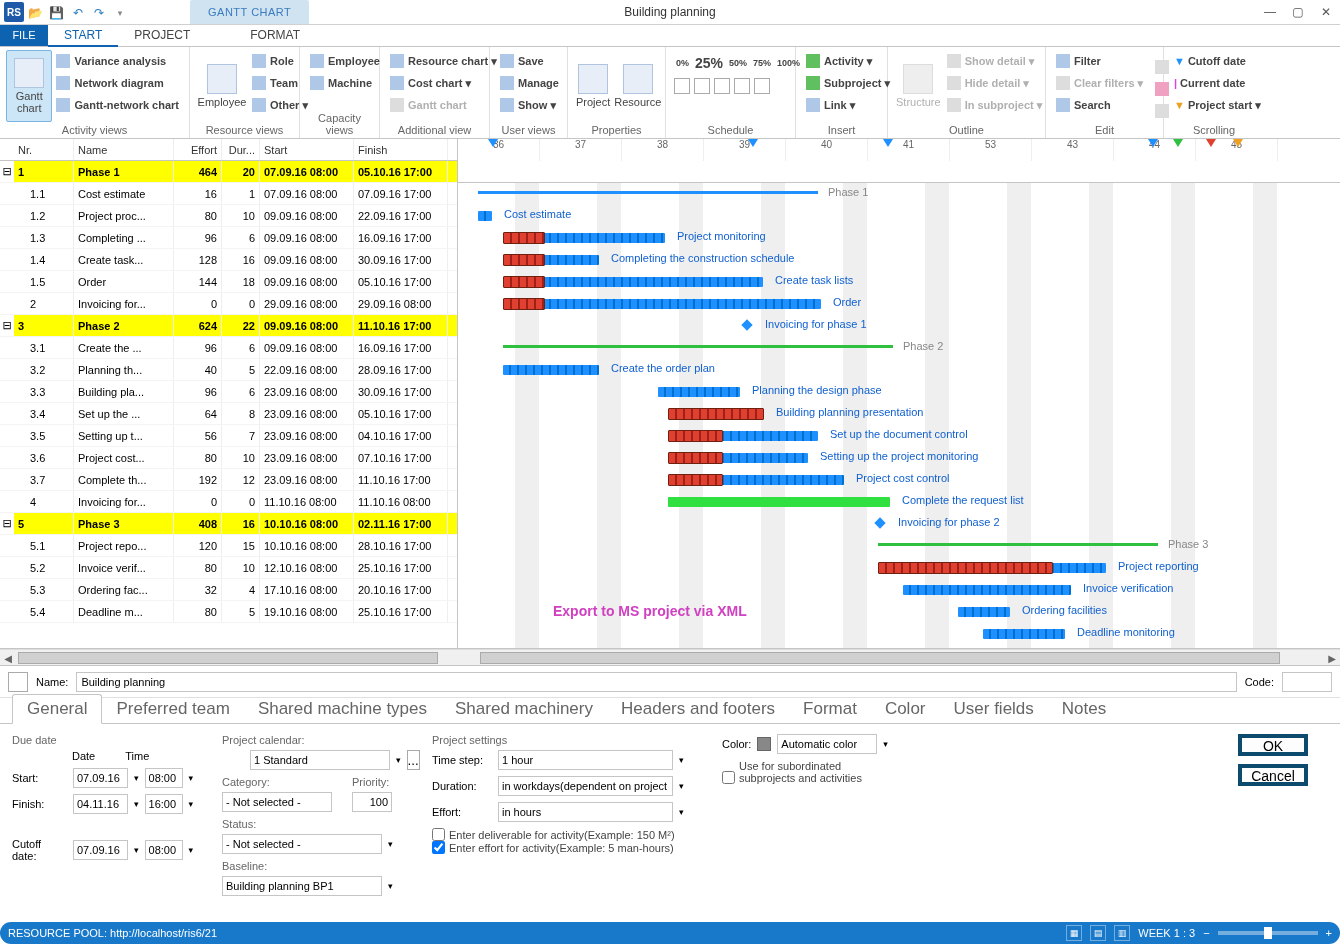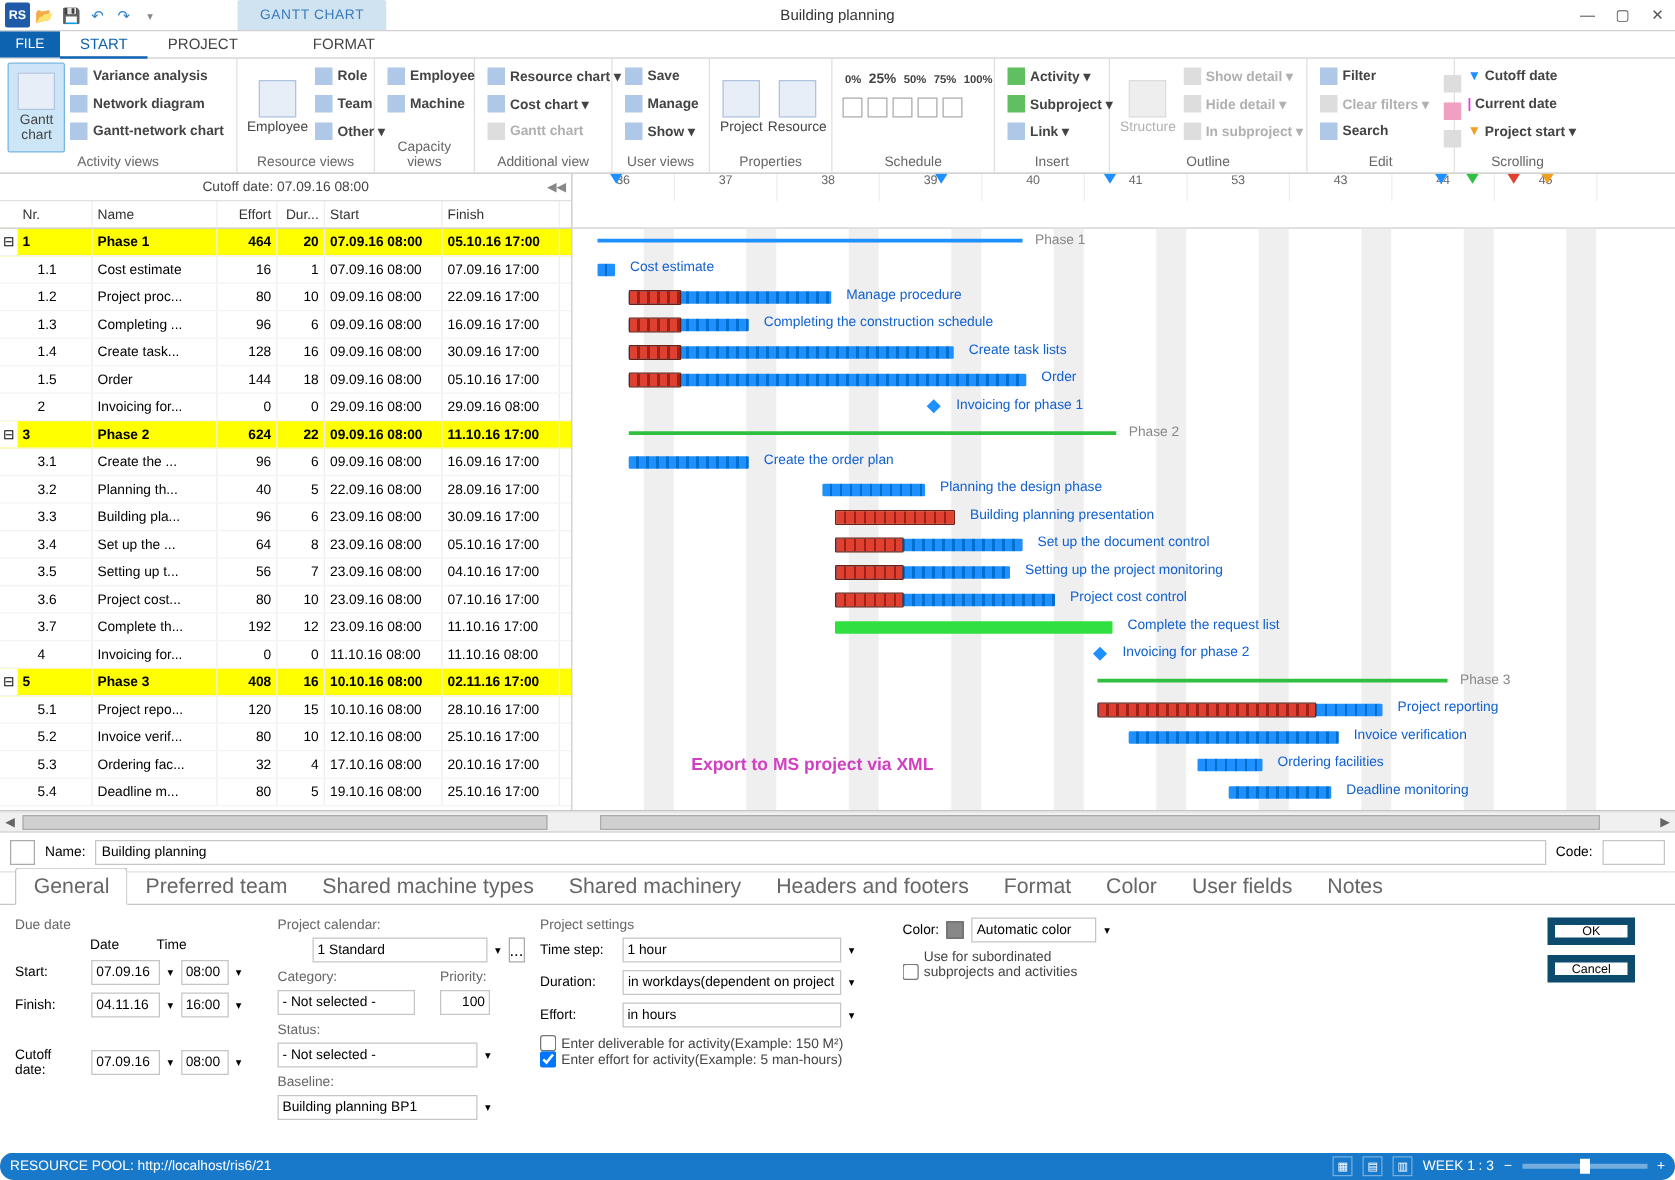--- a/index.html
+++ b/index.html
@@ -81,21 +81,21 @@
 .ptabs { height: 26px; display: flex; align-items: flex-end; border-bottom: 1px solid #c5c5c5; padding-left: 12px; gap: 0; }
 .ptab { padding: 4px 14px; font-size: 17px; color: #666; cursor: pointer; }
 .ptab.active { border: 1px solid #c5c5c5; border-bottom: 1px solid #fff; margin-bottom: -1px; background: #fff; border-radius: 3px 3px 0 0; }
 .pbody { padding: 10px 12px; display: flex; gap: 20px; }
 .fieldset { border: none; padding: 0; }
 .fldlbl { color: #666; font-size: 11px; margin-bottom: 4px; }
 .row { display: flex; align-items: center; gap: 6px; margin-bottom: 6px; }
 .row input[type=text], .row select { height: 20px; font-size: 11px; border: 1px solid #c5c5c5; padding: 0 3px; background: #fff; }
 .checkbox { display: flex; align-items: center; gap: 4px; font-size: 11px; color: #444; }
 .btnbox { display: flex; flex-direction: column; gap: 8px; margin-left: auto; padding-right: 20px; }
-.btnbox button { width: 70px; height: 22px; border: 6px solid #0c4a6e; background: #fdfdfd; font-size: 10px; cursor: pointer; }
+.btnbox button { width: 70px; height: 22px; border: 4px solid #0c4a6e; background: #fdfdfd; font-size: 14px; cursor: pointer; }
 
 .statusbar { position:fixed; left:0; right:0; bottom:0; height: 22px; background: #1878c9; color: #fff; font-size: 11px; display: flex; align-items: center; padding: 0 8px; border-radius: 11px; }
 .statusbar .right { margin-left: auto; display: flex; align-items: center; gap: 8px; }
 .sb-icon { width: 16px; height: 16px; border: 1px solid rgba(255,255,255,0.4); display:flex; align-items:center; justify-content:center; font-size:9px; cursor:pointer;}
 .zoom-slider { width: 100px; height: 4px; background: rgba(255,255,255,0.4); position: relative; }
 .zoom-thumb { width: 8px; height: 12px; background: #fff; position: absolute; top: -4px; left: 46px; }
 </style>
 </head>
 <body>
 
@@ -235,21 +235,21 @@
           <span>Resource</span>
         </div>
     </div>
     <div class="lbl">Properties</div>
   </div>
   <div class="rgroup" style="width:130px">
     <div class="body">
         <div class="col" style="width:100%">
       <div style="display:flex;gap:2px;padding:2px">
         <div class="smbtn" style="padding:0 2px;font-size:9px">0%</div>
-        <div class="smbtn" style="padding:0 2px;font-size:11px">25%</div>
+        <div class="smbtn" style="padding:0 2px;font-size:14px">25%</div>
         <div class="smbtn" style="padding:0 2px;font-size:9px">50%</div>
         <div class="smbtn" style="padding:0 2px;font-size:9px">75%</div>
         <div class="smbtn" style="padding:0 2px;font-size:9px">100%</div>
       </div>
       <div style="display:flex;gap:4px;padding:2px">
         <div style="width:16px;height:16px;border:1px solid #aaa"></div>
         <div style="width:16px;height:16px;border:1px solid #aaa"></div>
         <div style="width:16px;height:16px;border:1px solid #aaa"></div>
         <div style="width:16px;height:16px;border:1px solid #aaa"></div>
         <div style="width:16px;height:16px;border:1px solid #aaa"></div>
@@ -346,24 +346,20 @@
             <span>Project start ▾</span>
           </div>
     </div>
       </div>
     <div class="lbl">Scrolling</div>
   </div>
 </div>
 
 <div class="gantt">
   <div class="leftpane">
-    <div class="cutoffbar">
-      <span>Cutoff date: 07.09.16 08:00</span>
-      <span class="collapse">◀◀</span>
-    </div>
     <div class="gridhead">
       <div class="c-exp"></div>
       <div class="c-nr">Nr.</div>
       <div class="c-name">Name</div>
       <div class="c-eff">Effort</div>
       <div class="c-dur">Dur...</div>
       <div class="c-start">Start</div>
       <div class="c-fin">Finish</div>
     </div>
     <div class="gridbody" id="gridbody">
@@ -590,21 +586,21 @@
         <div class="weekcol" style="left:549px;width:24px"></div>
         <div class="weekcol" style="left:631px;width:24px"></div>
         <div class="weekcol" style="left:713px;width:24px"></div>
         <div class="weekcol" style="left:795px;width:24px"></div>
         <div class="summarybar" style="left:20px;top:8px;width:340px"></div>
         <span class="barlabel gray" style="left:370px;top:3px">Phase 1</span>
         <div class="bar blue" style="left:20px;top:28px;width:14px"></div>
         <span class="barlabel" style="left:46px;top:25px">Cost estimate</span>
         <div class="bar blue" style="left:45px;top:50px;width:162px"></div>
         <div class="bar red" style="left:45px;top:49px;width:42px;height:12px"></div>
-        <span class="barlabel" style="left:219px;top:47px">Manage procedure</span>
+        <span class="barlabel" style="left:219px;top:47px">Project monitoring</span>
         <div class="bar blue" style="left:45px;top:72px;width:96px"></div>
         <div class="bar red" style="left:45px;top:71px;width:42px;height:12px"></div>
         <span class="barlabel" style="left:153px;top:69px">Completing the construction schedule</span>
         <div class="bar blue" style="left:45px;top:94px;width:260px"></div>
         <div class="bar red" style="left:45px;top:93px;width:42px;height:12px"></div>
         <span class="barlabel" style="left:317px;top:91px">Create task lists</span>
         <div class="bar blue" style="left:45px;top:116px;width:318px"></div>
         <div class="bar red" style="left:45px;top:115px;width:42px;height:12px"></div>
         <span class="barlabel" style="left:375px;top:113px">Order</span>
         <div class="milestone" style="left:285px;top:138px"></div>

